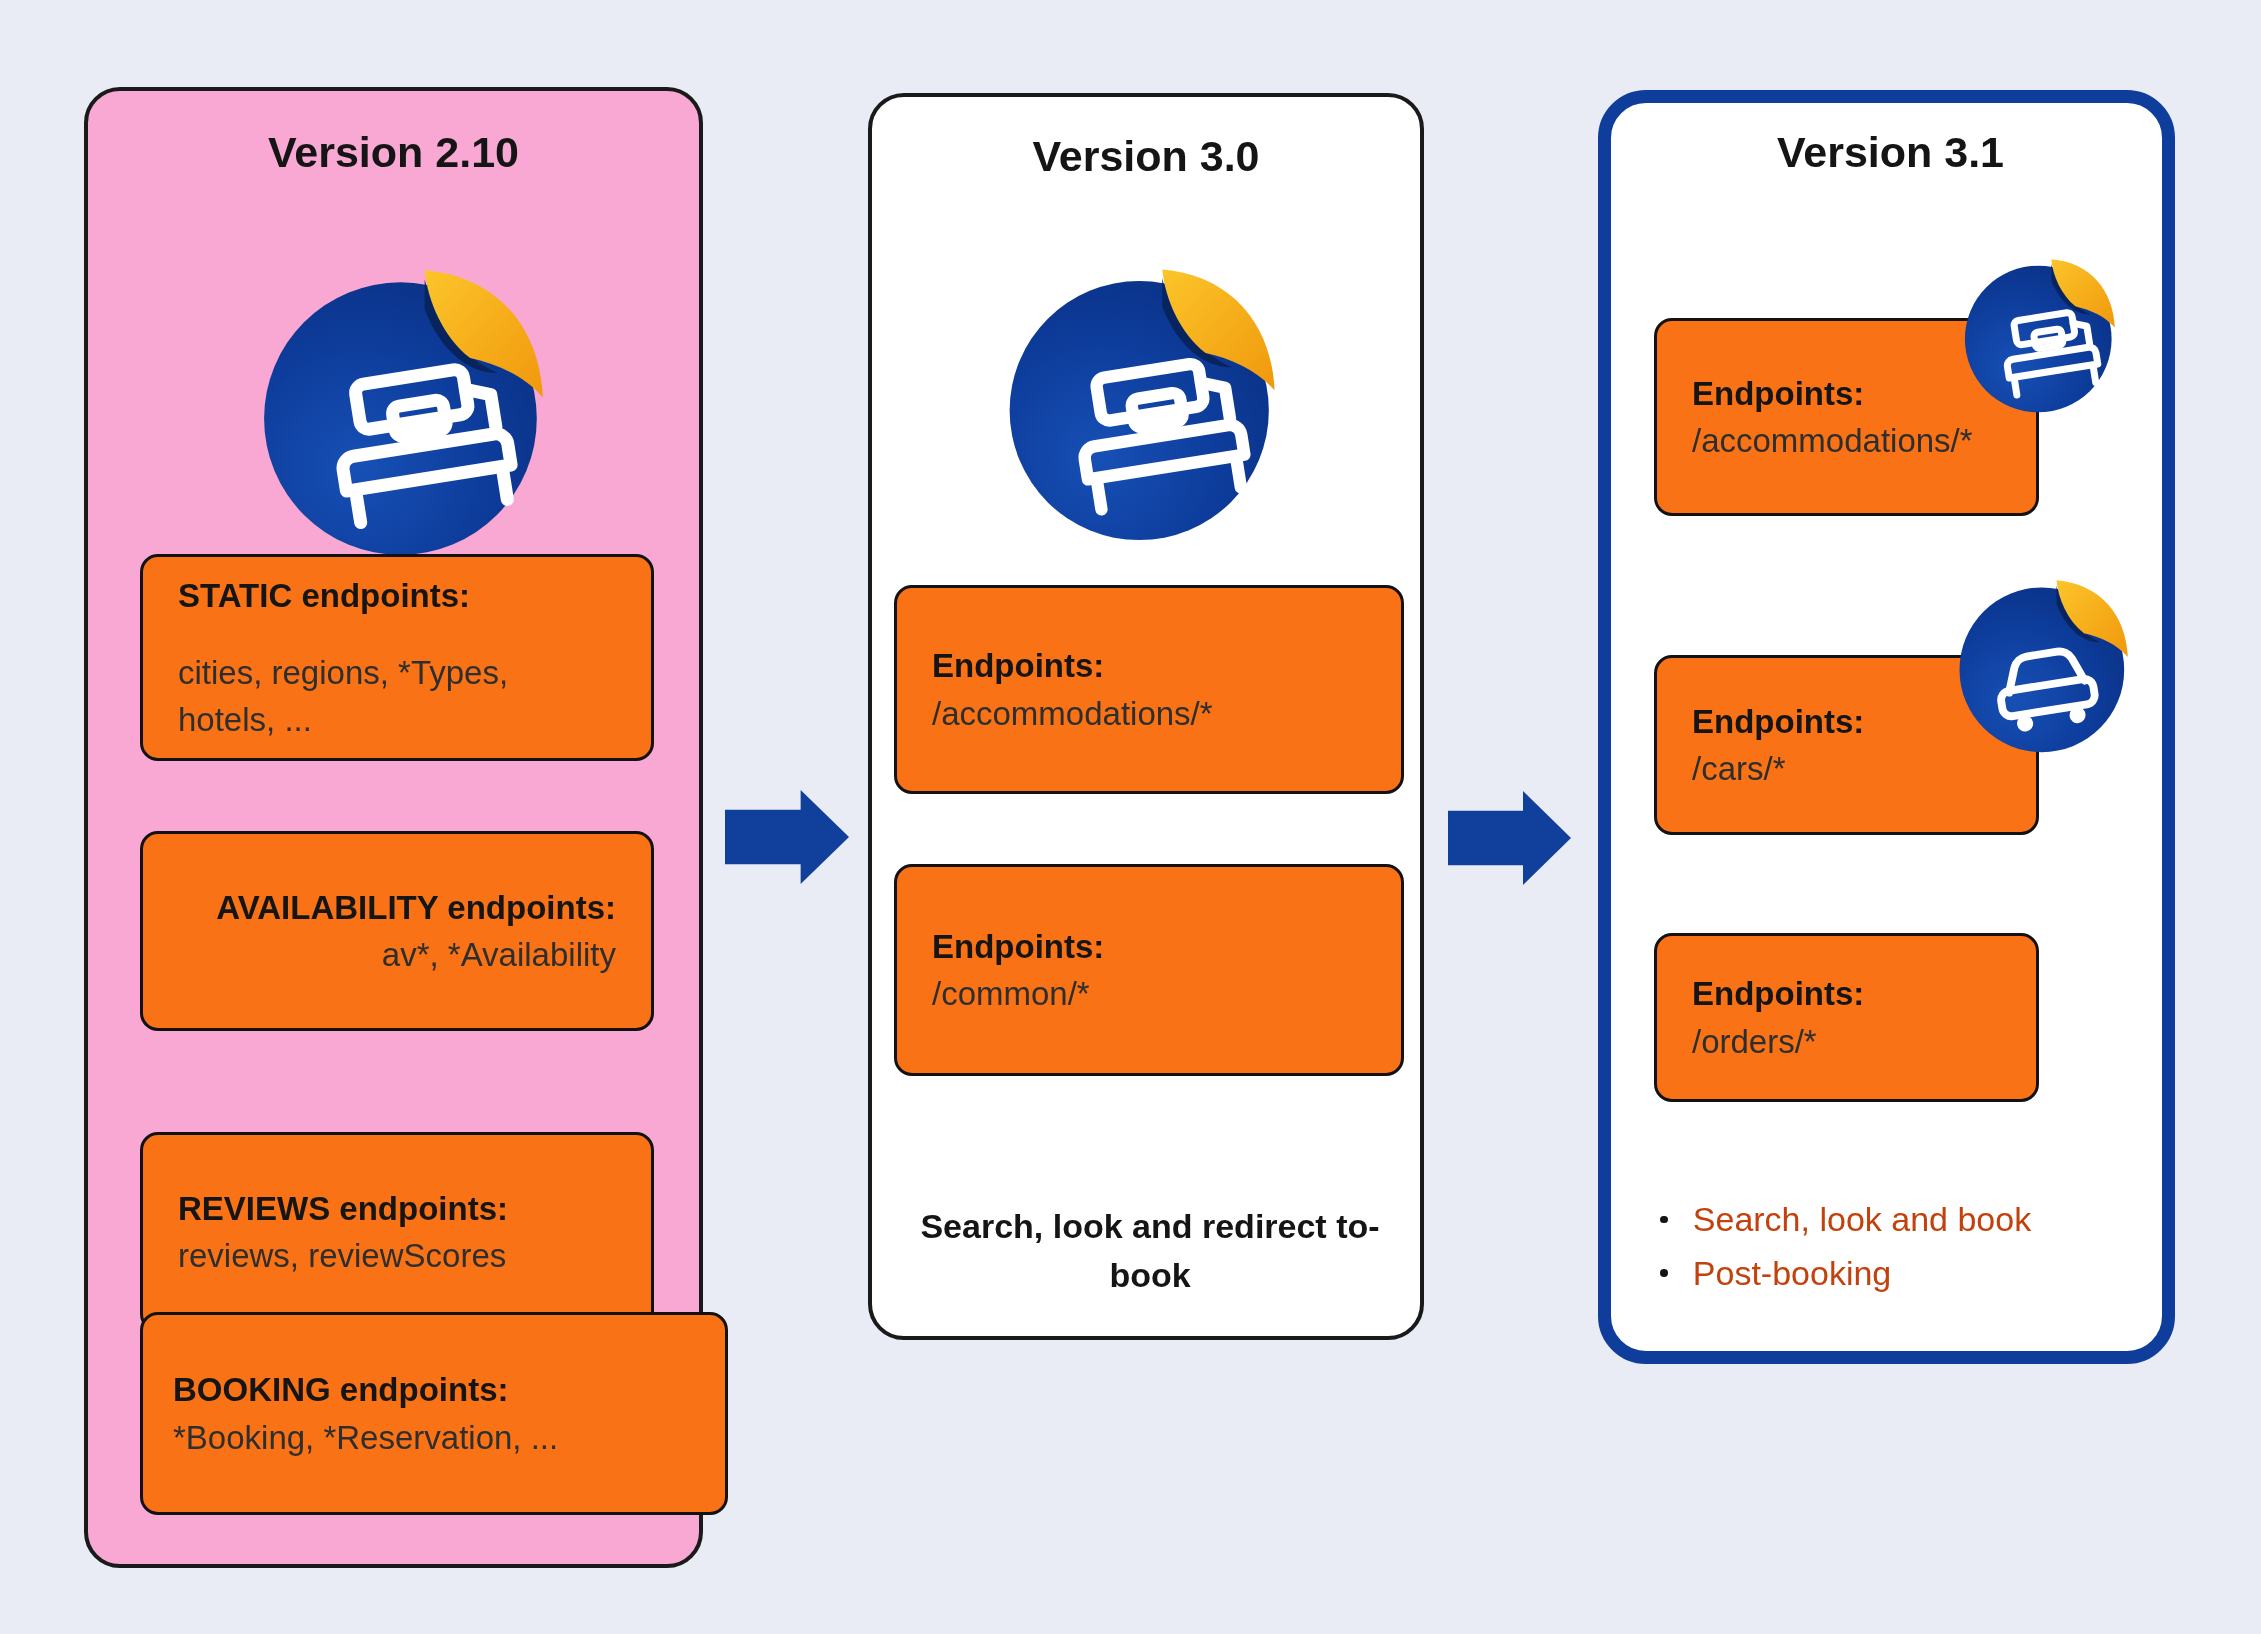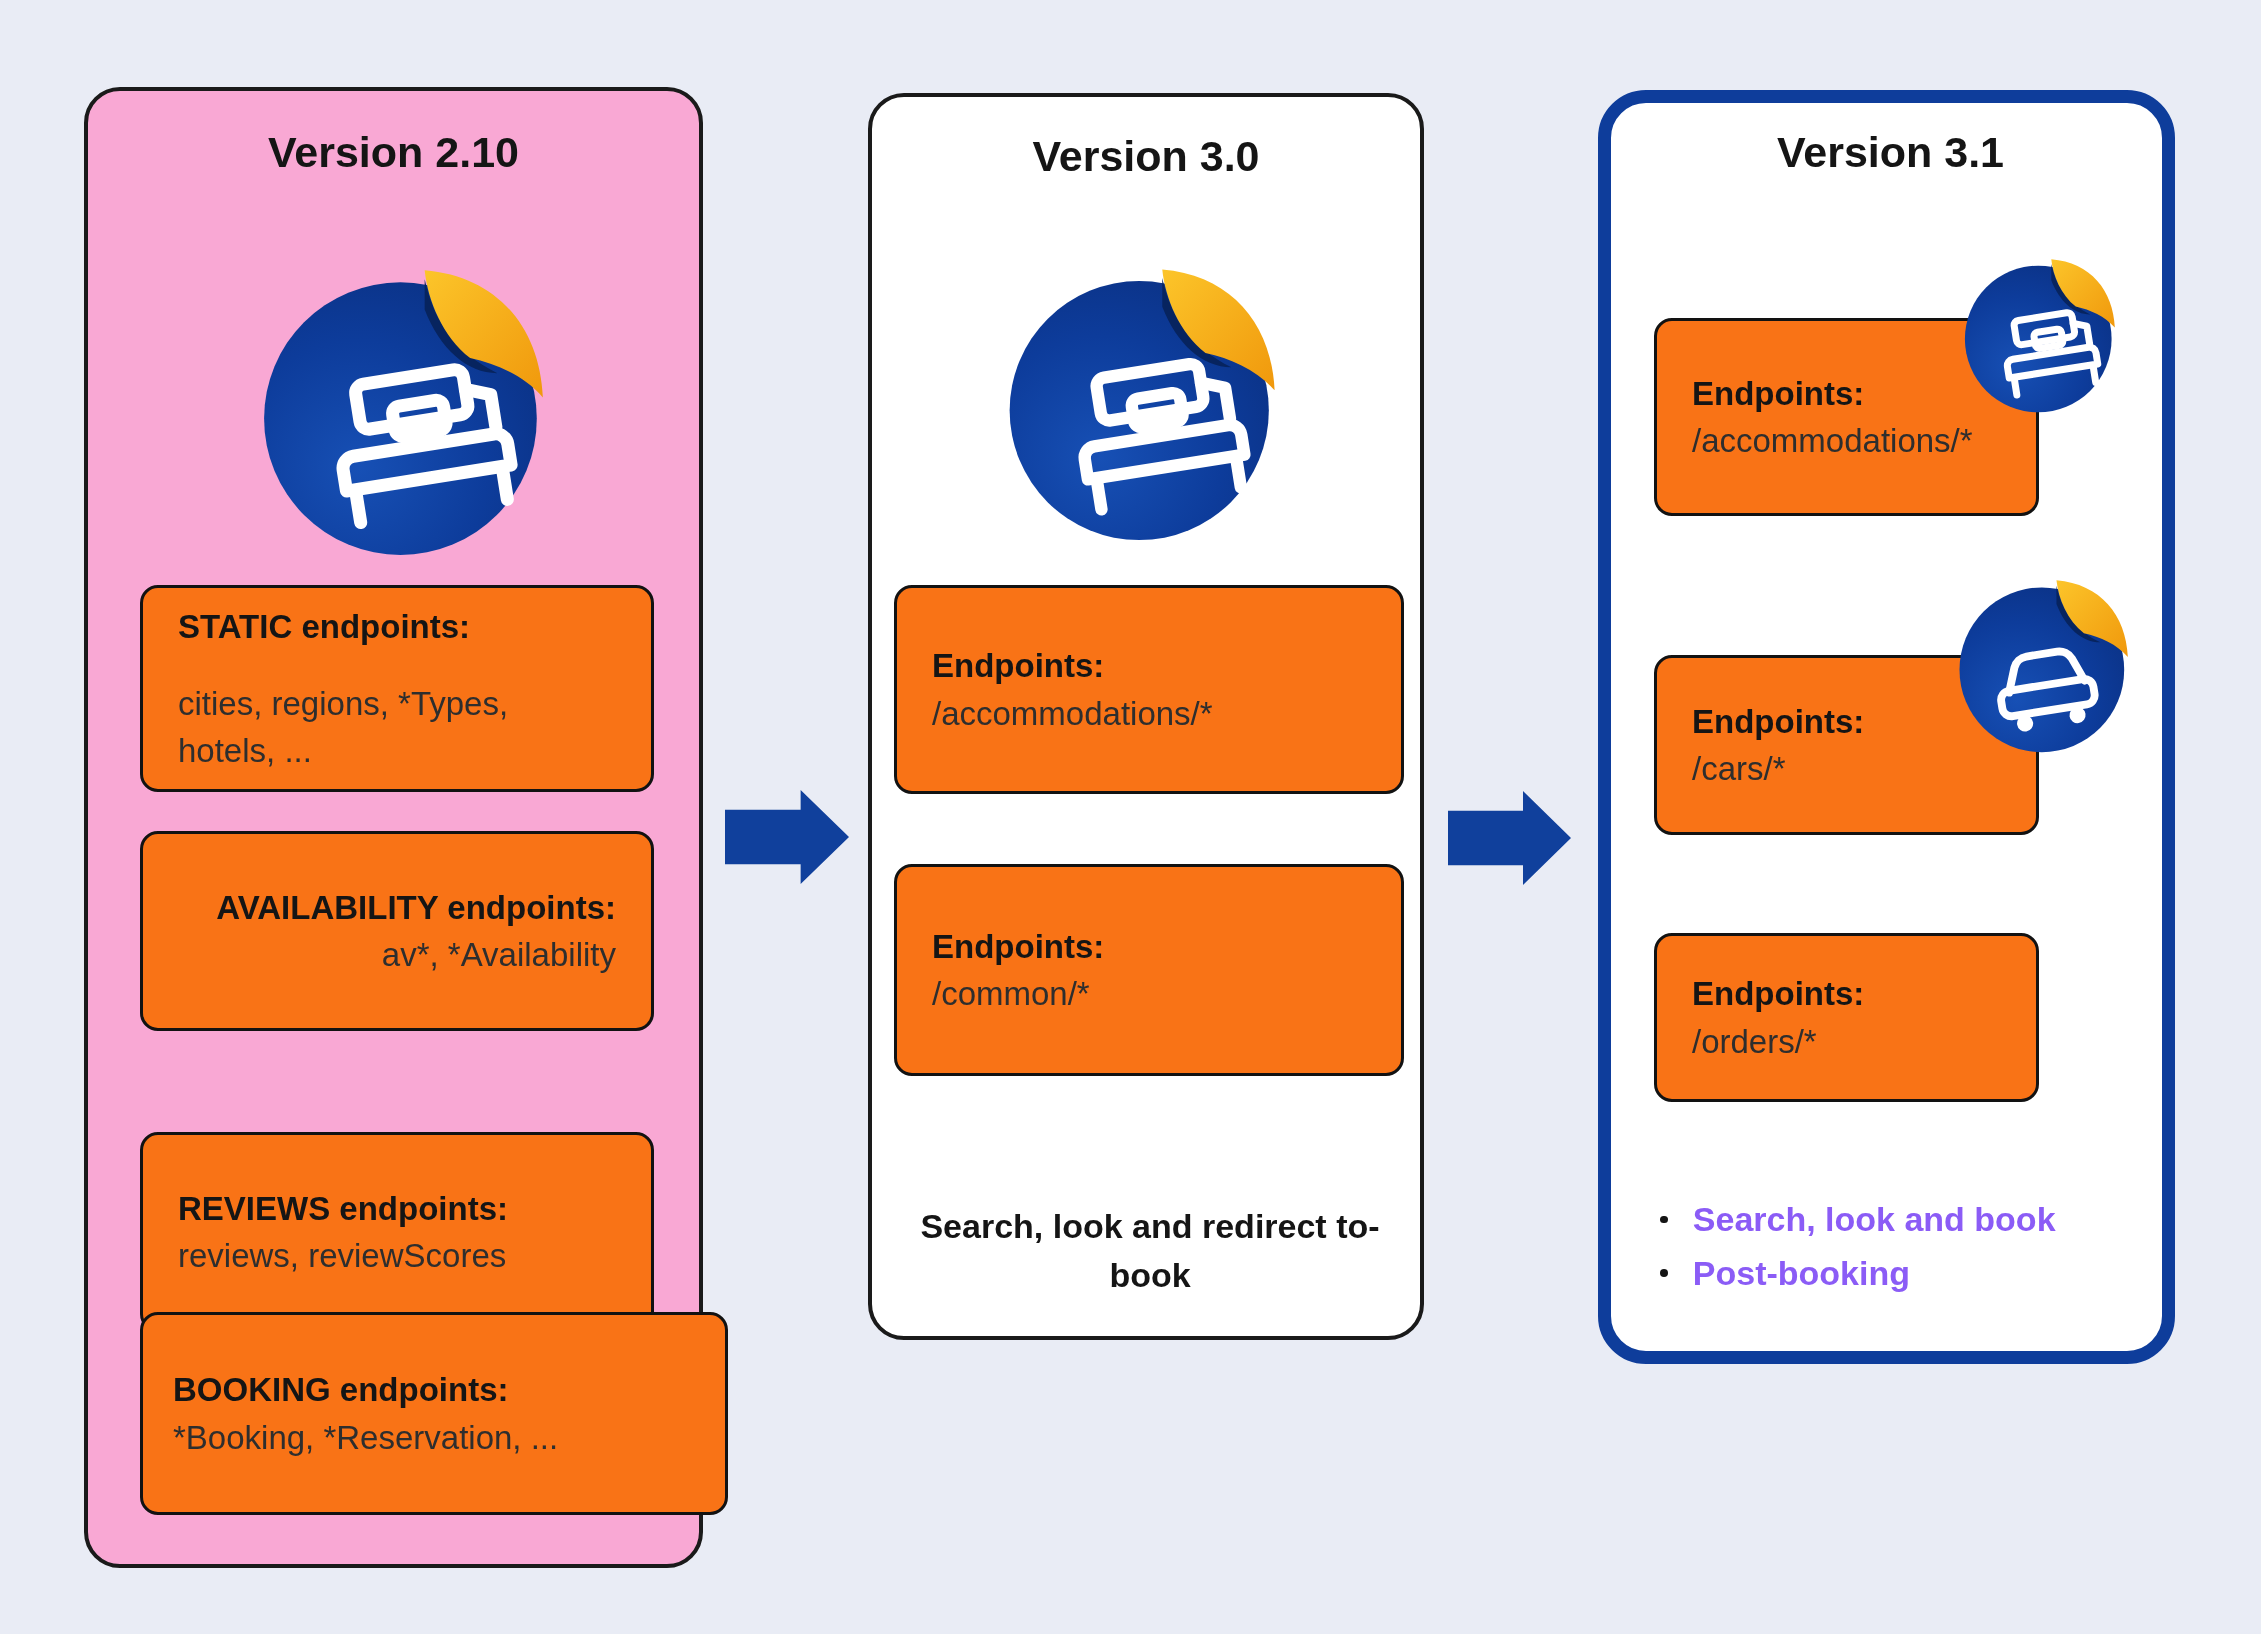--- a/index.html
+++ b/index.html
@@ -25,24 +25,24 @@
   .ebox .bd{font-size:33px;font-weight:400;color:#2e2e2e;line-height:1.42;white-space:pre-line;}
 
   .arrow{position:absolute;background:#10409c;z-index:1;
          clip-path:polygon(0 21%,61% 21%,61% 0,100% 50%,61% 100%,61% 79%,0 79%);}
 
   .caption{position:absolute;text-align:center;font-size:34px;font-weight:700;color:#151515;line-height:1.45;white-space:pre-line;}
 
   .bullets{position:absolute;display:flex;flex-direction:column;gap:13.2px;}
   .bullet-row{display:flex;align-items:center;gap:25px;}
   .bullet-dot{width:7.8px;height:7.8px;border-radius:50%;background:#151515;flex:0 0 auto;}
-  .bullet-label{font-size:34px;font-weight:700;color:#8b5cf6;line-height:1.2;}
+  .bullet-label{font-size:34px;font-weight:400;color:#c2410c;line-height:1.2;}
 
   
-  .b-p1-0{left:140px;top:585px;width:514px;height:207px;gap:30px;}
+  .b-p1-0{left:140px;top:554px;width:514px;height:207px;gap:30px;}
   .b-p1-1{left:140px;top:831px;width:514px;height:200px;align-items:flex-end;}
   .b-p1-2{left:140px;top:1132px;width:514px;height:200px;}
   .b-p1-3{left:140px;top:1312px;width:588px;height:203px;padding-left:30px;}
   .b-p2-0{left:894px;top:585px;width:510px;height:209px;}
   .b-p2-1{left:894px;top:864px;width:510px;height:212px;}
   .b-p3-0{left:1654px;top:318px;width:385px;height:198px;}
   .b-p3-1{left:1654px;top:655px;width:385px;height:180px;}
   .b-p3-2{left:1654px;top:933px;width:385px;height:169px;}
 
   .stk-p1{left:255px;top:255px;width:303px;height:303px;}

